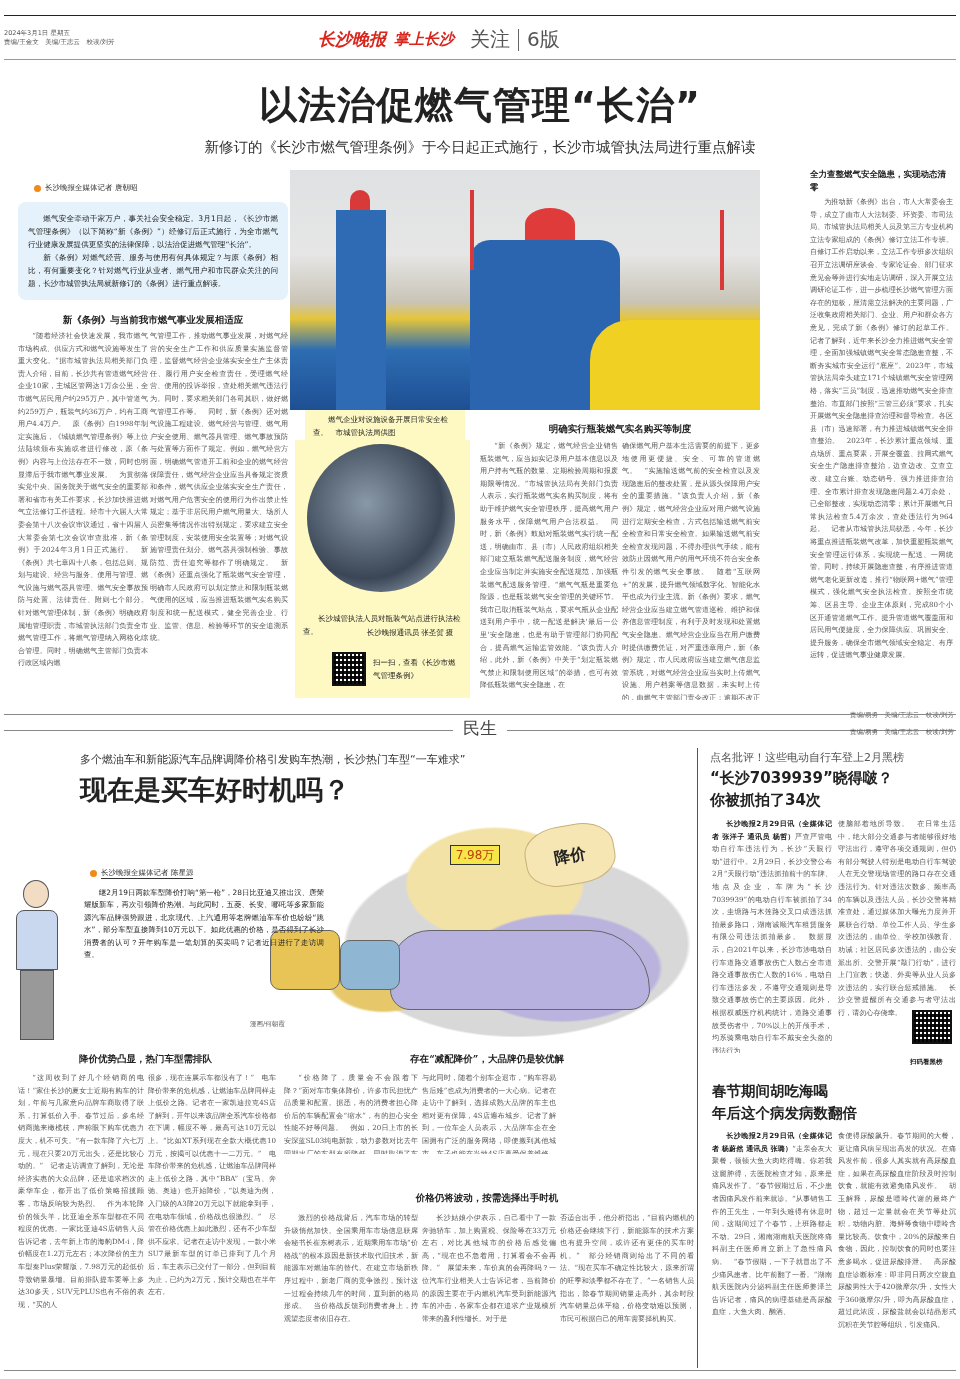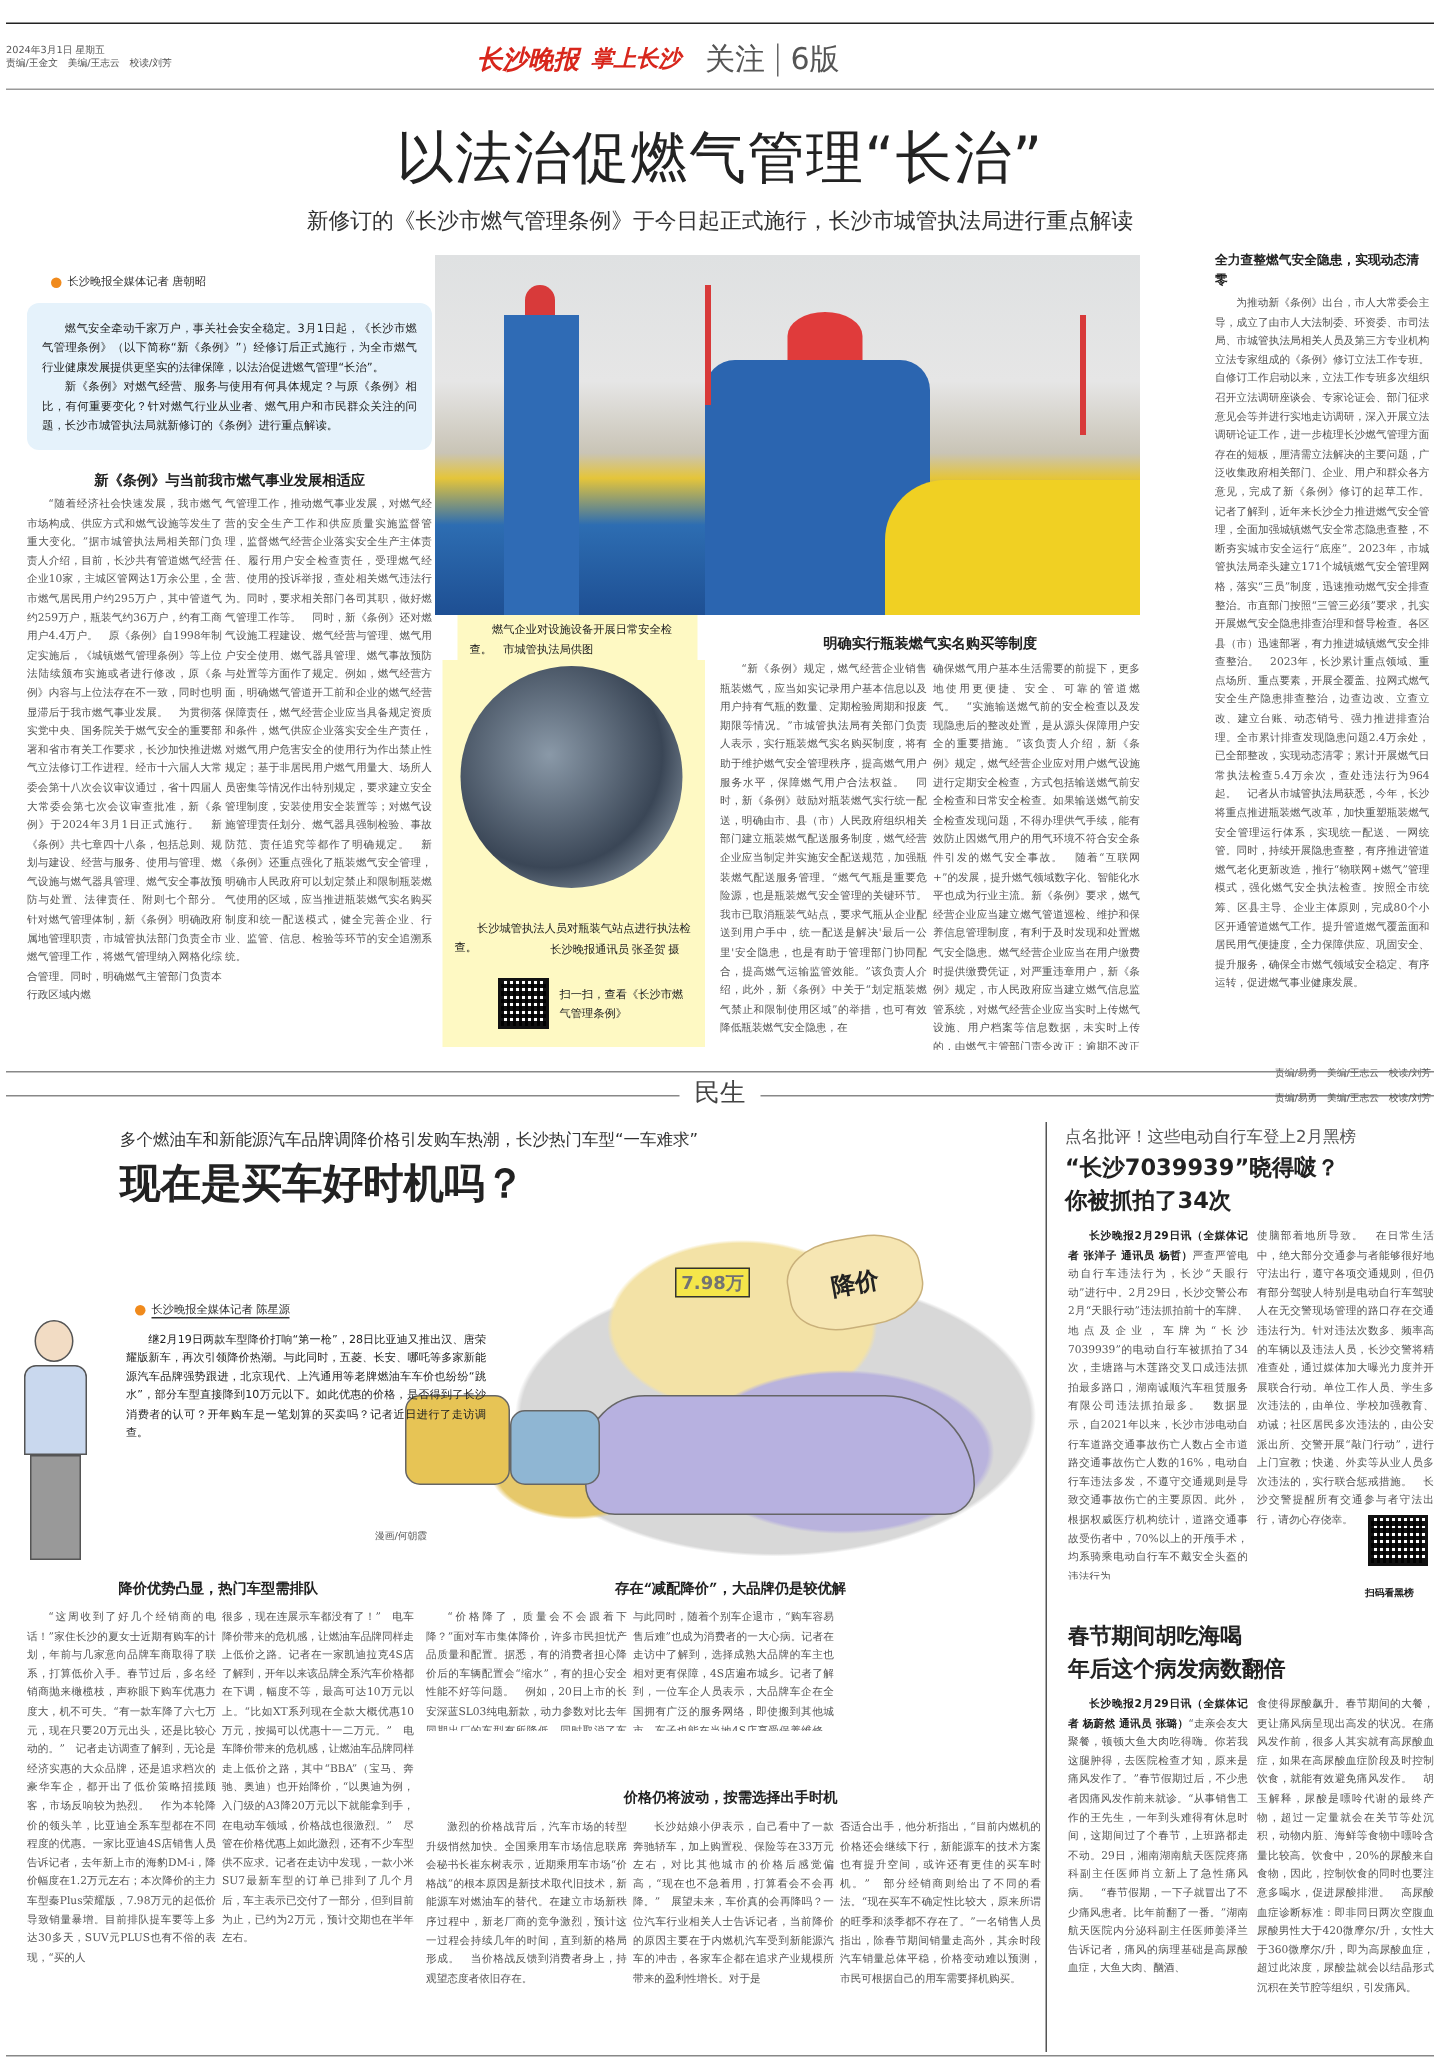--- a/index.html
+++ b/index.html
@@ -33,21 +33,21 @@
 </div>
 <div class="abs" style="left:318px;top:26px;display:flex;align-items:center;gap:8px">
   <span class="logo-red" style="font-size:17px">长沙晚报</span>
   <span style="color:#d8261c;font-weight:bold;font-style:italic;font-size:15px;font-family:'DejaVu Sans',sans-serif">掌上长沙</span>
   <span style="font-family:'DejaVu Sans',sans-serif;font-size:20px;color:#555;margin-left:8px">关注</span>
   <span style="width:1px;height:22px;background:#666;display:inline-block"></span>
   <span style="font-family:'DejaVu Sans',sans-serif;font-size:20px;color:#555">6版</span>
 </div>
 <div class="rule" style="top:59px;height:1px;background:#999"></div>
 
-<div class="abs sans" style="left:0;width:960px;top:80px;text-align:center;font-size:38px;font-weight:normal;color:#222;letter-spacing:1px">以法治促燃气管理“长治”</div>
+<div class="abs sans" style="left:0;width:960px;top:80px;text-align:center;font-size:38px;font-weight:bold;color:#222;letter-spacing:1px">以法治促燃气管理“长治”</div>
 <div class="abs sans" style="left:0;width:960px;top:138px;text-align:center;font-size:14.5px;color:#333">新修订的《长沙市燃气管理条例》于今日起正式施行，长沙市城管执法局进行重点解读</div>
 
 <div class="abs byline" style="left:34px;top:183px">
   <span class="dot"></span>
   <span>长沙晚报全媒体记者 唐朝昭</span>
 </div>
 
 <div class="abs lead-box" style="left:18px;top:202px;width:270px;height:98px">
   <p>燃气安全牵动千家万户，事关社会安全稳定。3月1日起，《长沙市燃气管理条例》（以下简称“新《条例》”）经修订后正式施行，为全市燃气行业健康发展提供更坚实的法律保障，以法治促进燃气管理“长治”。</p>
   <p>新《条例》对燃气经营、服务与使用有何具体规定？与原《条例》相比，有何重要变化？针对燃气行业从业者、燃气用户和市民群众关注的问题，长沙市城管执法局就新修订的《条例》进行重点解读。</p>
@@ -92,21 +92,21 @@
   <span class="section-title">民生</span>
 </div>
 <div class="abs meta" style="right:6px;top:728px">责编/易勇　美编/王志云　校读/刘芳</div>
 
 <div class="abs sans" style="left:80px;top:752px;font-size:11px;color:#333">多个燃油车和新能源汽车品牌调降价格引发购车热潮，长沙热门车型“一车难求”</div>
 <div class="abs sans" style="left:80px;top:772px;font-size:27px;font-weight:bold;color:#222;line-height:36px">
   <div>现在是买车好时机吗？</div>
 </div>
 
 <div class="abs cartoon" style="left:250px;top:800px;width:445px;height:240px">
-  <div class="abs" style="left:200px;top:45px;width:50px;height:20px;background:#f5e64a;border:1px solid #333;font-family:'DejaVu Sans',sans-serif;font-weight:bold;font-size:12px;text-align:center;line-height:18px;color:#737373">7.98万</div>
+  <div class="abs" style="left:200px;top:45px;width:50px;height:20px;background:#f5e64a;border:1px solid #333;font-family:'DejaVu Sans',sans-serif;font-weight:normal;font-size:12px;text-align:center;line-height:18px;color:#c2410c">7.98万</div>
   <div class="abs" style="left:275px;top:25px;width:90px;height:60px;border-radius:40%;background:#f6e6b3;border:1px solid #c9b07a;font-family:'DejaVu Serif',serif;font-size:16px;font-weight:bold;text-align:center;line-height:60px;color:#222;transform:rotate(-10deg)">降价</div>
   <div class="abs" style="left:140px;top:130px;width:260px;height:80px;background:#b7b1e0;border-radius:40px 60px 20px 20px;border:1px solid #666"></div>
   <div class="abs" style="left:20px;top:130px;width:70px;height:60px;background:#e7c455;border-radius:10px;border:1px solid #666"></div>
   <div class="abs" style="left:90px;top:140px;width:60px;height:50px;background:#8fb6d3;border-radius:10px;border:1px solid #666"></div>
   <div class="abs sans" style="left:0;top:220px;font-size:6.5px;color:#555">漫画/何朝霞</div>
 </div>
 
 <div class="abs" style="left:8px;top:870px;width:60px;height:175px">
   <div class="abs" style="left:15px;top:10px;width:26px;height:28px;border-radius:50%;background:#f2dcc4;border:1px solid #555"></div>
   <div class="abs" style="left:8px;top:40px;width:42px;height:60px;background:#c9d8ee;border:1px solid #555;border-radius:8px 8px 0 0"></div>

